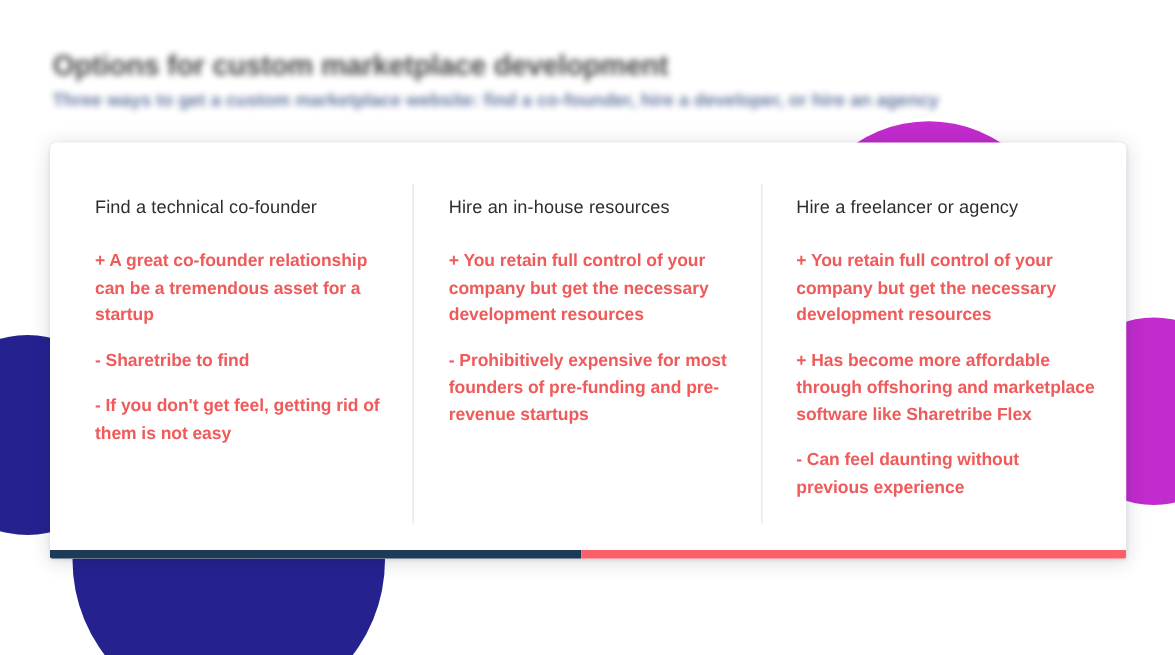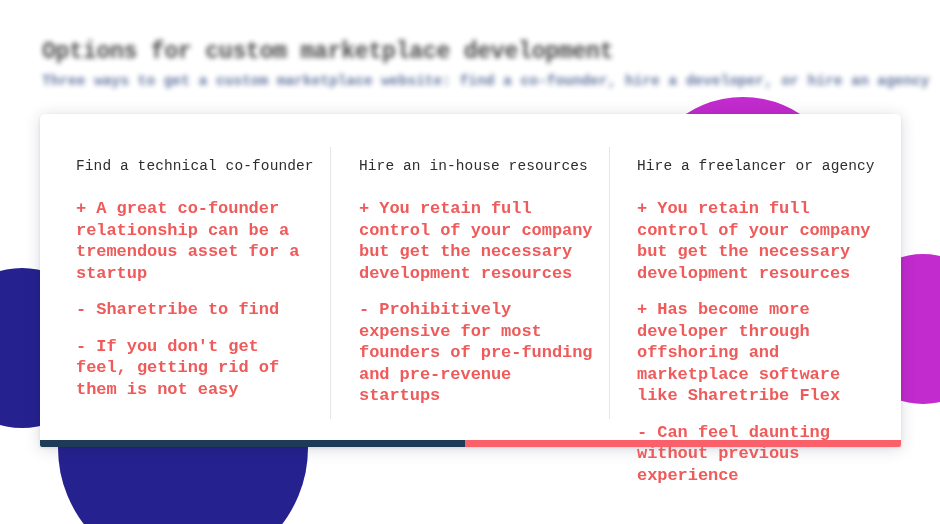--- a/index.html
+++ b/index.html
@@ -11,21 +11,20 @@
     font-family: "Liberation Sans", sans-serif;
     overflow: hidden;
   }
 
   #stage {
     position: relative;
     width: 940px;
     height: 524px;
     background: #ffffff;
     overflow: hidden;
-    font-family: Liberation Mono, monospace;
   }
 
   
   .header-block {
     position: absolute;
     left: 42px;
     top: 38px;
     width: 700px;
   }
 
@@ -140,21 +139,21 @@
   .col-title {
     font-size: 14.5px;
     font-weight: 400;
     color: #2e2e2e;
     line-height: 20px;
     margin-bottom: 22px;
     letter-spacing: .1px;
   }
 
   .point {
-    font-size: 17px;
+    font-size: 14px;
     font-weight: 700;
     color: #ef5a5a;
     line-height: 21.5px;
     margin-bottom: 15px;
     letter-spacing: -0.05px;
   }
   .point:last-child { margin-bottom: 0; }
 </style>
 </head>
 <body>
@@ -182,21 +181,21 @@
 
     <div class="col col-2">
       <div class="col-title">Hire an in-house resources</div>
       <div class="point">+ You retain full control of your company but get the necessary development resources</div>
       <div class="point">- Prohibitively expensive for most founders of pre-funding and pre-revenue startups</div>
     </div>
 
     <div class="col col-3">
       <div class="col-title">Hire a freelancer or agency</div>
       <div class="point">+ You retain full control of your company but get the necessary development resources</div>
-      <div class="point">+ Has become more developer through offshoring and marketplace software like Sharetribe Flex</div>
+      <div class="point">+ Has become more affordable through offshoring and marketplace software like Sharetribe Flex</div>
       <div class="point">- Can feel daunting without previous experience</div>
     </div>
 
   </div>
 
   <div class="card-bottom-bar">
     <div class="bar-navy"></div>
     <div class="bar-coral"></div>
   </div>
 

